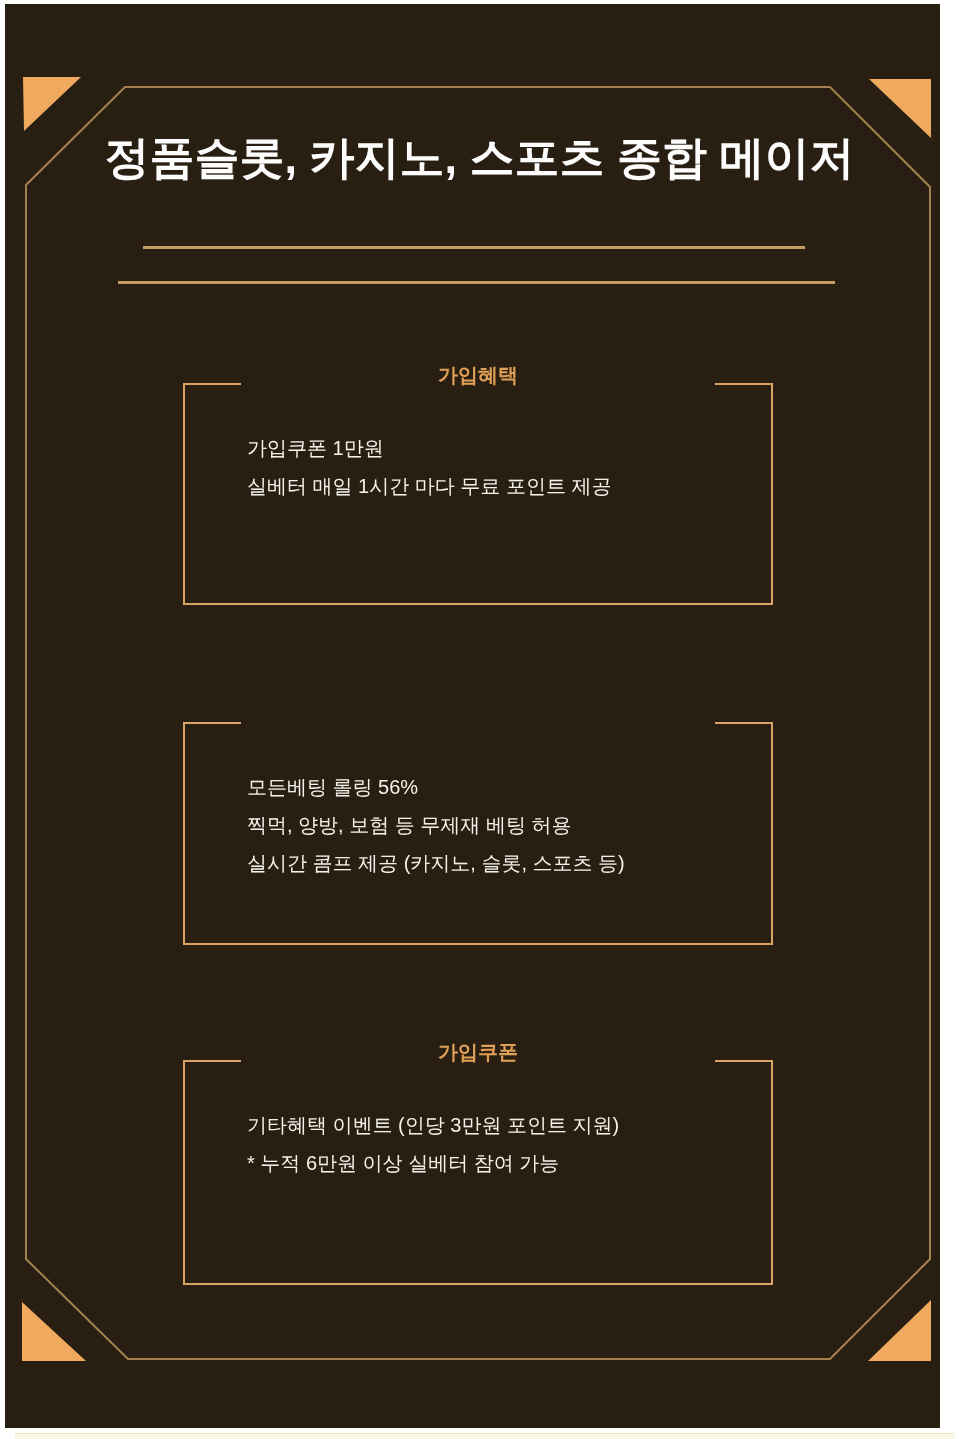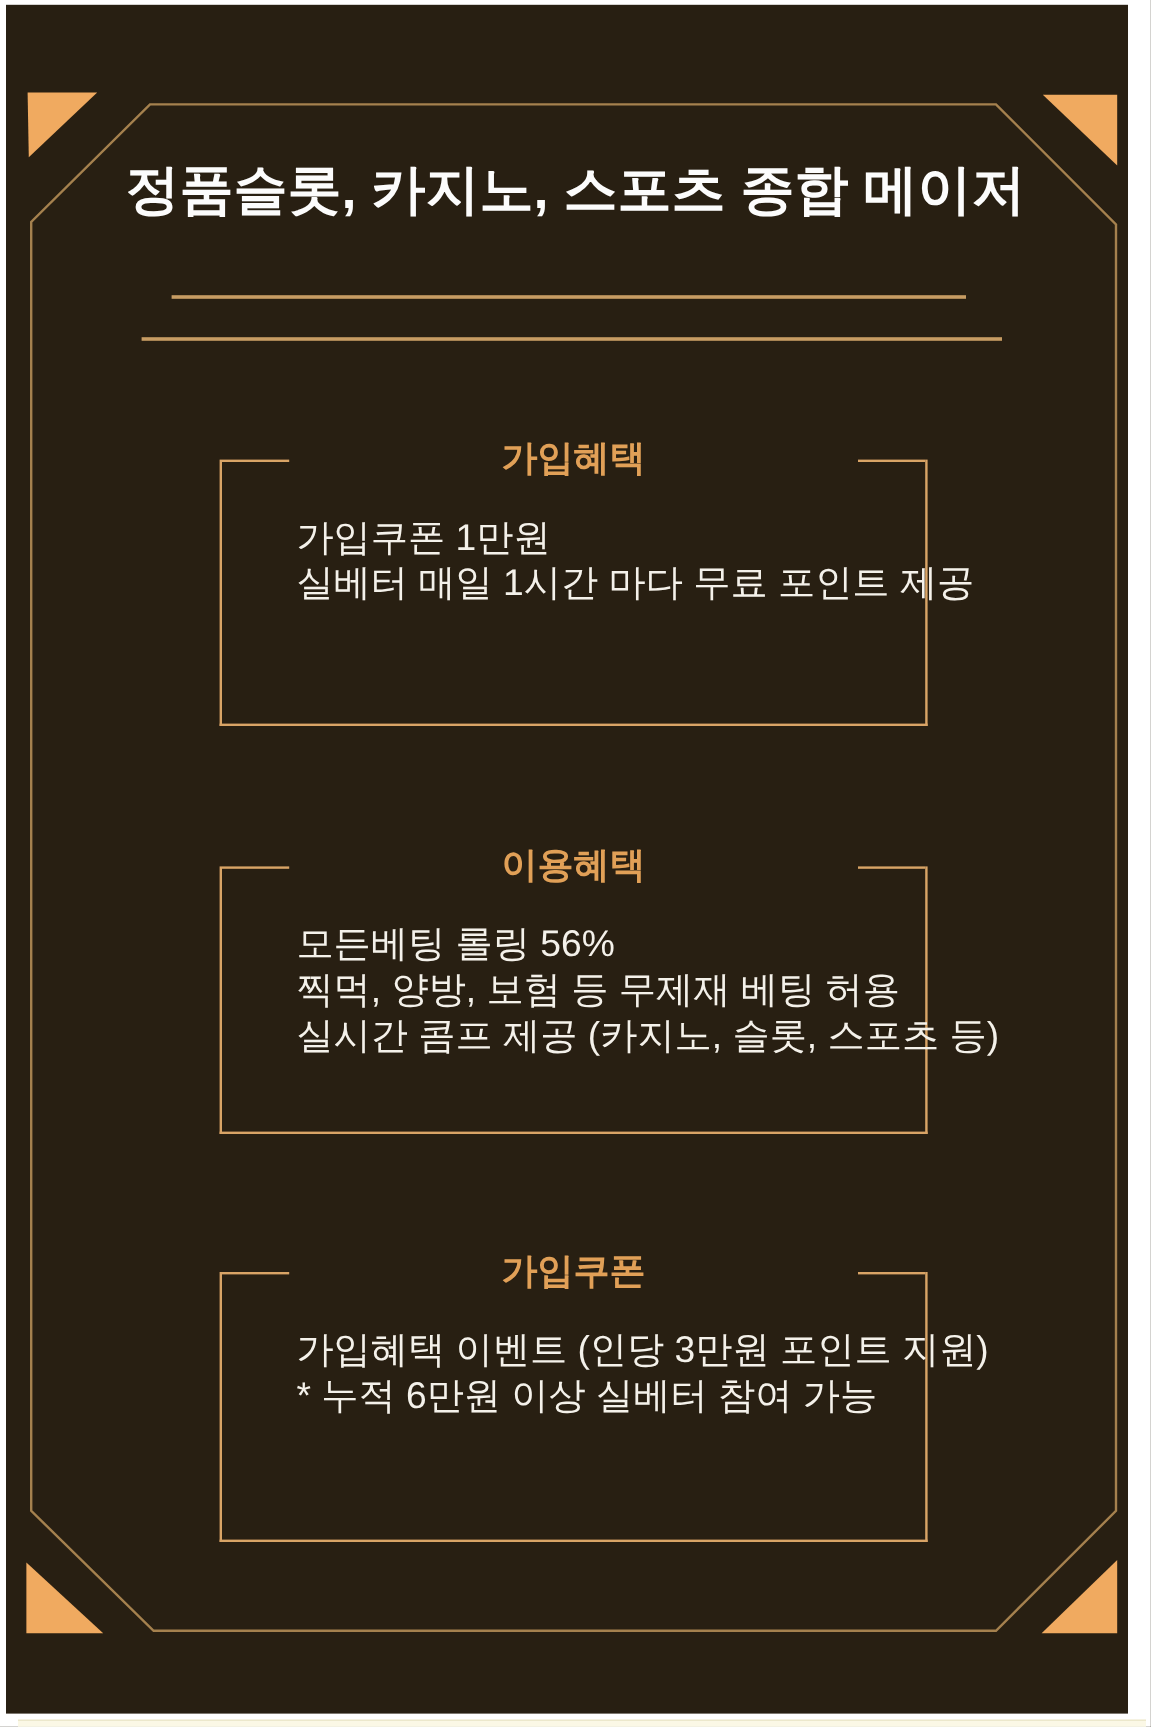--- a/index.html
+++ b/index.html
@@ -43,29 +43,29 @@
   }
   .benefit-box::before{left:0;}
   .benefit-box::after{right:0;}
   .box1{top:383px;height:222px;}
   .box2{top:722px;height:223px;}
   .box3{top:1060px;height:225px;}
 
   .box-heading{
     position:absolute;top:-21px;left:0;width:100%;
     text-align:center;
-    font-size:30px;font-weight:bold;
+    font-size:20px;font-weight:bold;
     color:var(--c-heading,#e1a057);
     white-space:nowrap;
   }
   .box-body{
     padding:46px 24px 0 62px;
   }
   .box-line{
-    font-size:31px;line-height:38px;
+    font-size:20px;line-height:38px;
     color:var(--c-body_text,#f4f1ea);
     white-space:nowrap;
   }
 
   .bottom-bar{
     position:absolute;left:15px;right:4px;bottom:0;height:5px;
     background:var(--c-bottom_bar,#fbf8e6);
     border-top:1px solid #e8e4c6;
   }
 </style>
@@ -91,31 +91,30 @@
 
   <div class="benefit-box box1">
     <div class="box-heading">가입혜택</div>
     <div class="box-body">
       <div class="box-line">가입쿠폰 1만원</div>
       <div class="box-line">실베터 매일 1시간 마다 무료 포인트 제공</div>
     </div>
   </div>
 
   <div class="benefit-box box2">
-    <div class="box-heading">이용혜택</div>
     <div class="box-body">
       <div class="box-line">모든베팅 롤링 56%</div>
       <div class="box-line">찍먹, 양방, 보험 등 무제재 베팅 허용</div>
       <div class="box-line">실시간 콤프 제공 (카지노, 슬롯, 스포츠 등)</div>
     </div>
   </div>
 
   <div class="benefit-box box3">
     <div class="box-heading">가입쿠폰</div>
     <div class="box-body">
-      <div class="box-line">가입혜택 이벤트 (인당 3만원 포인트 지원)</div>
+      <div class="box-line">기타혜택 이벤트 (인당 3만원 포인트 지원)</div>
       <div class="box-line">* 누적 6만원 이상 실베터 참여 가능</div>
     </div>
   </div>
 
   <div class="bottom-bar"></div>
 
 </div>
 
 </body></html>

